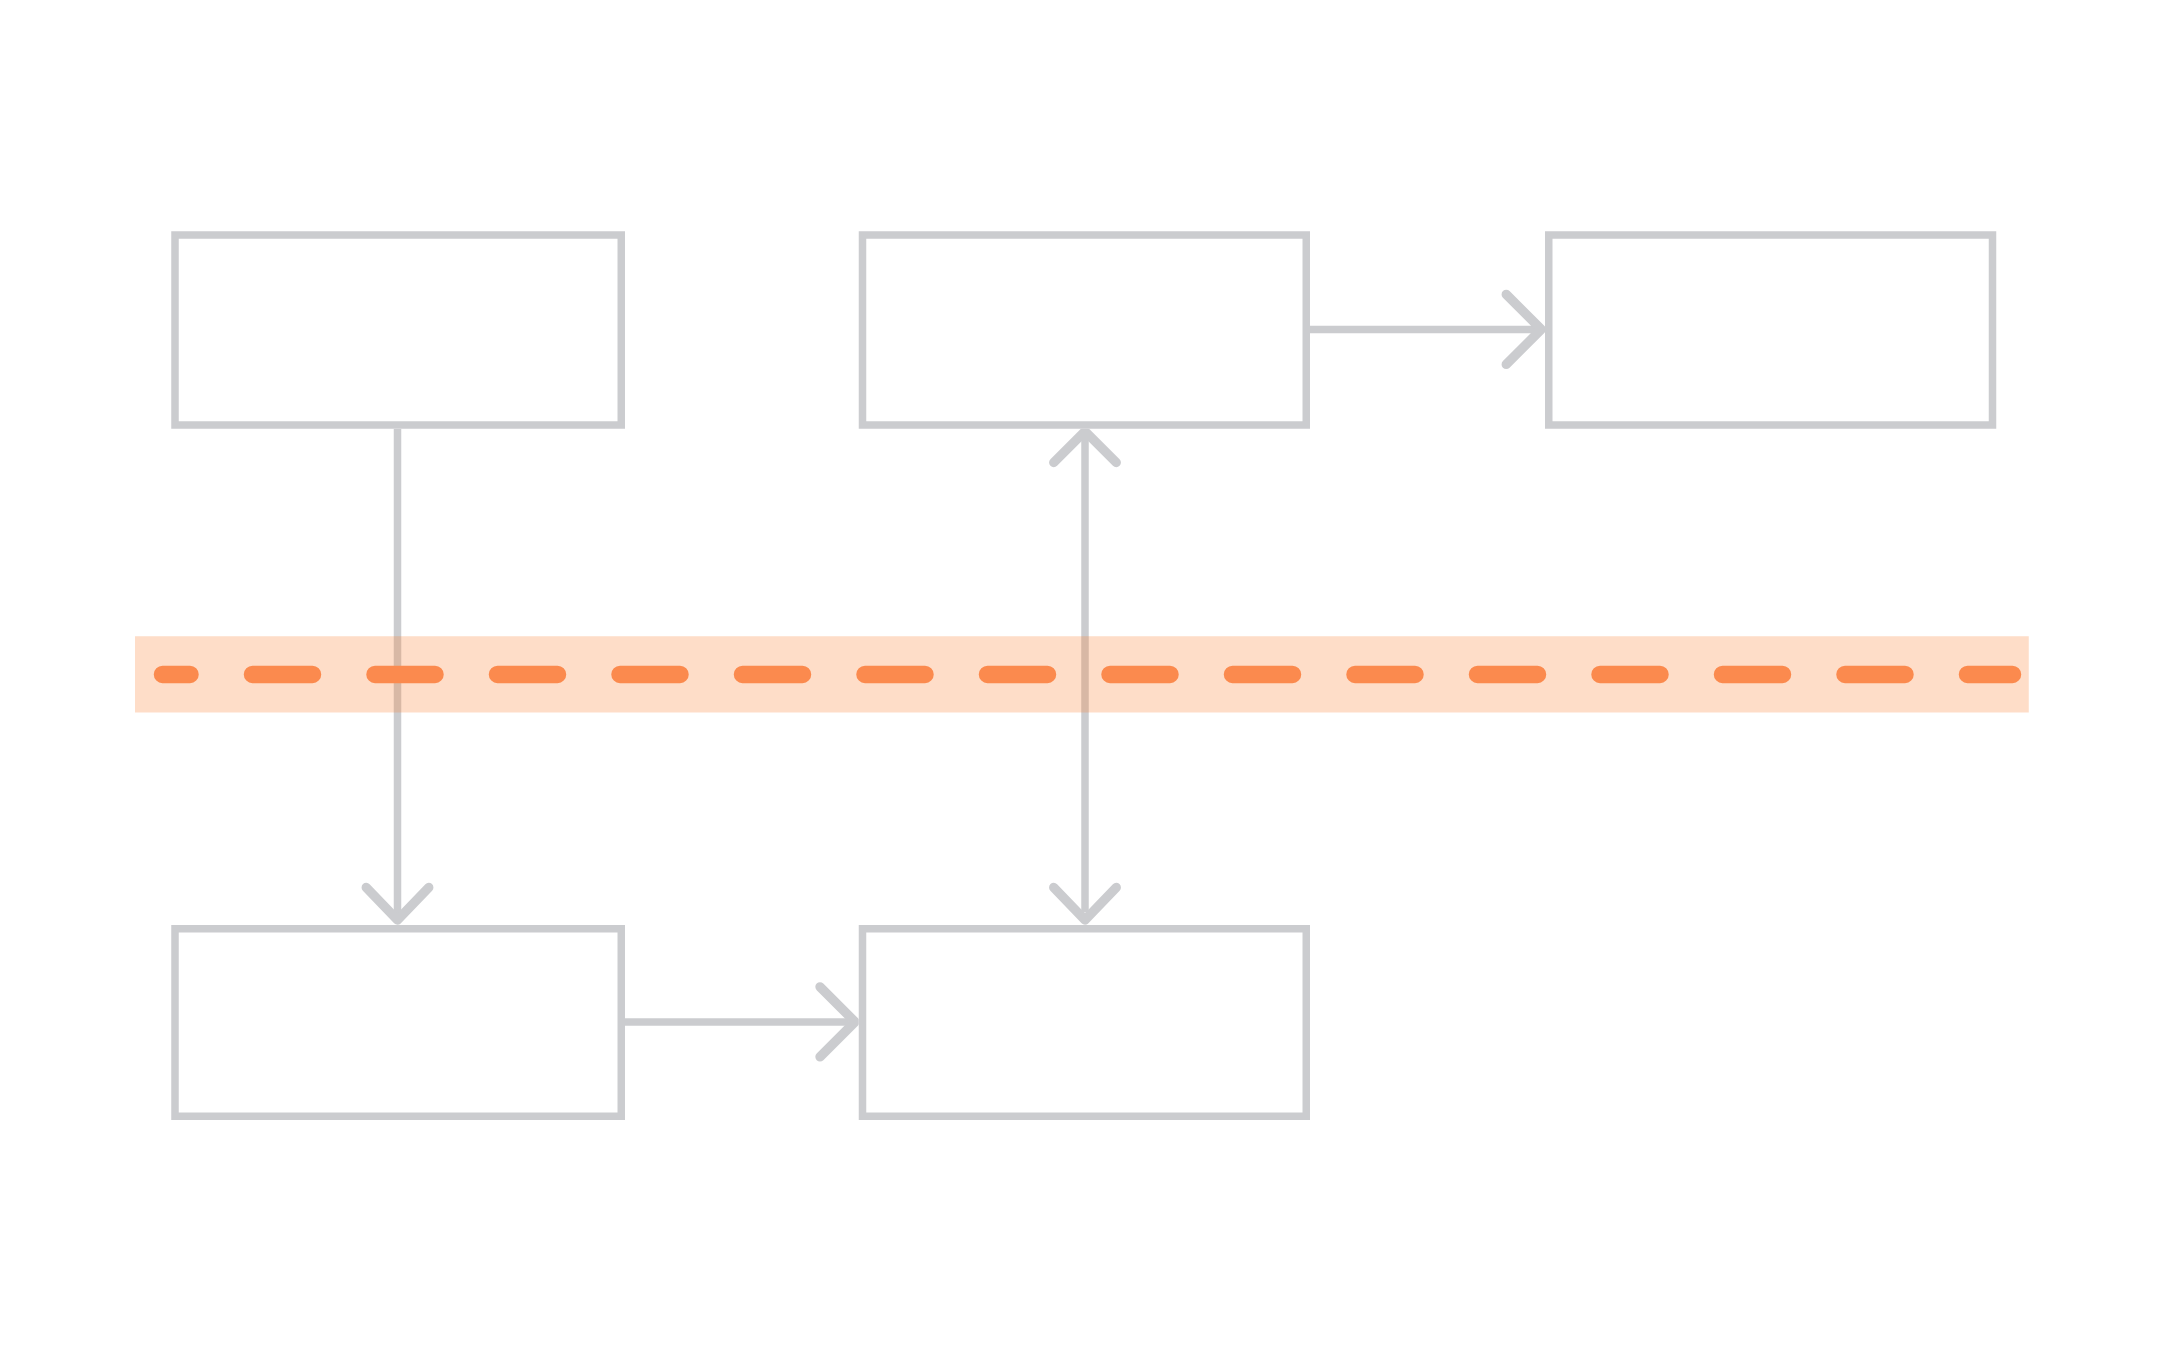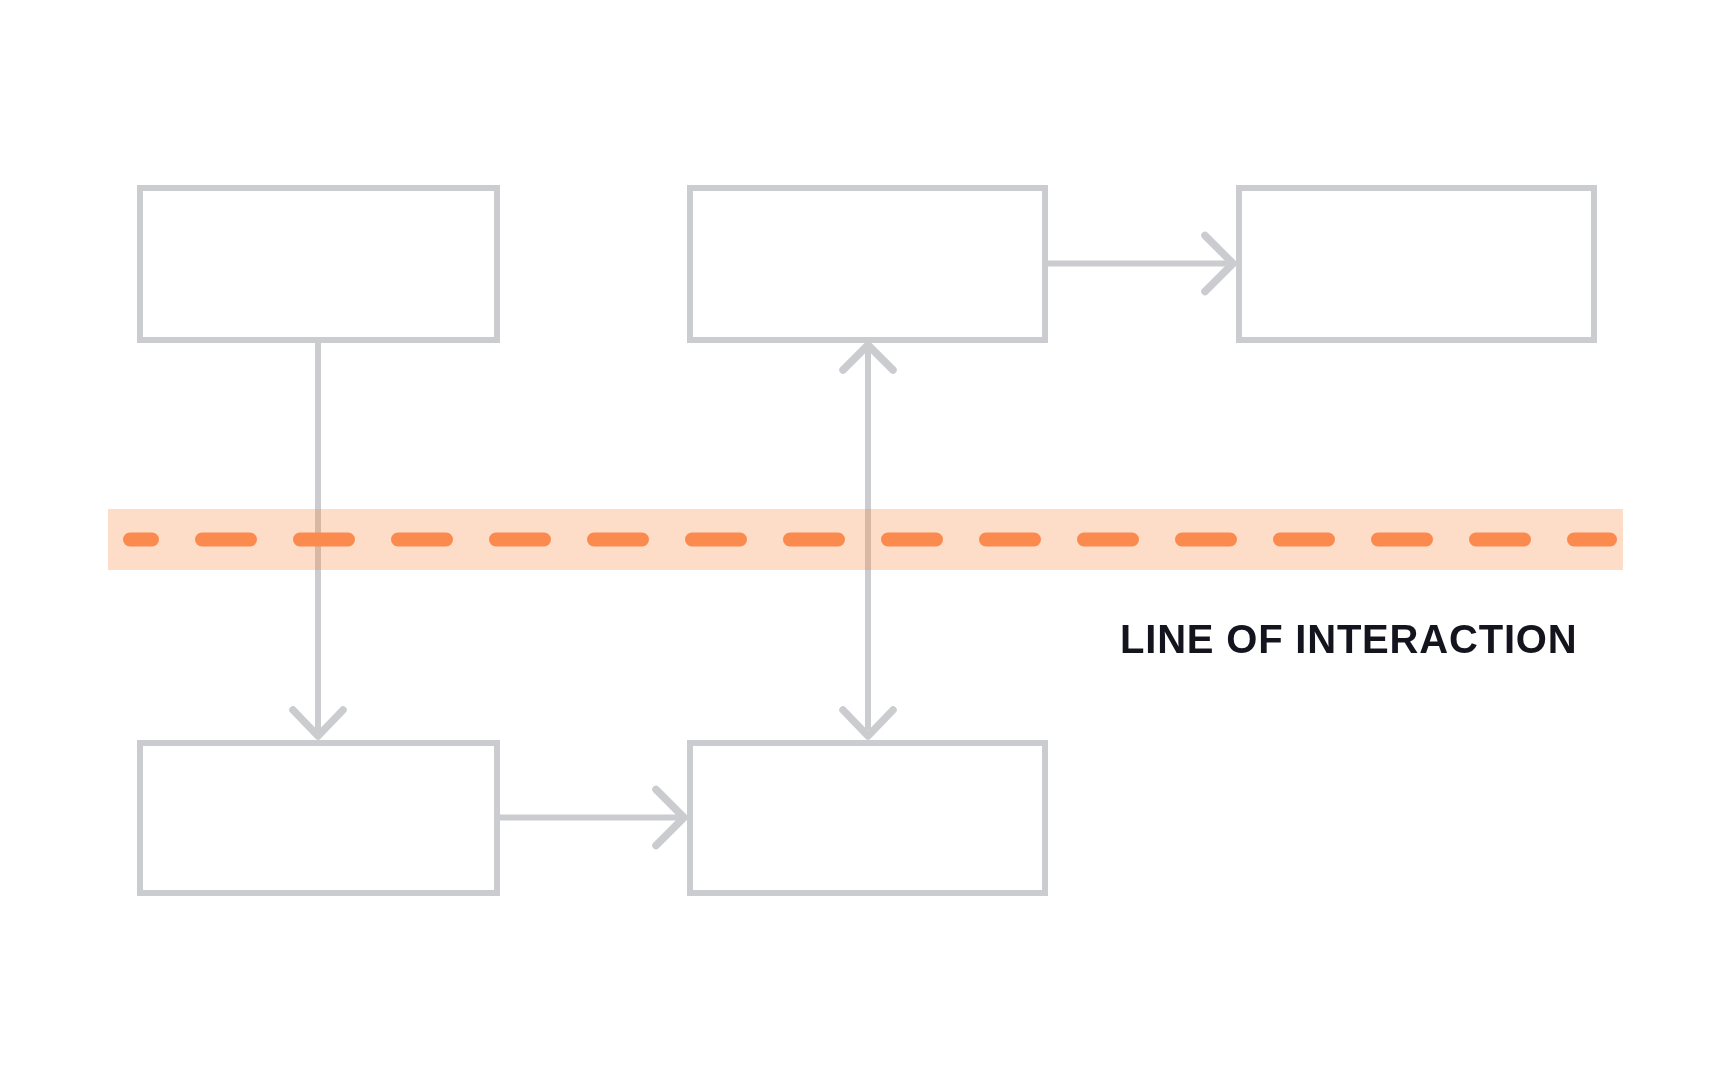--- a/index.html
+++ b/index.html
@@ -104,15 +104,14 @@
       <line x1="22" y1="30.5" x2="1502" y2="30.5"></line>
     </svg>
   </div>
 
   <div class="node" style="left:137px; top:185px; width:363px; height:158px;"></div>
   <div class="node" style="left:687px; top:185px; width:361px; height:158px;"></div>
   <div class="node" style="left:1236px; top:185px; width:361px; height:158px;"></div>
   <div class="node" style="left:137px; top:740px; width:363px; height:156px;"></div>
   <div class="node" style="left:687px; top:740px; width:361px; height:156px;"></div>
 
-  <div class="loi-label">LINE OF INTERACTION</div>
 
 </div>
 
 </body></html>

